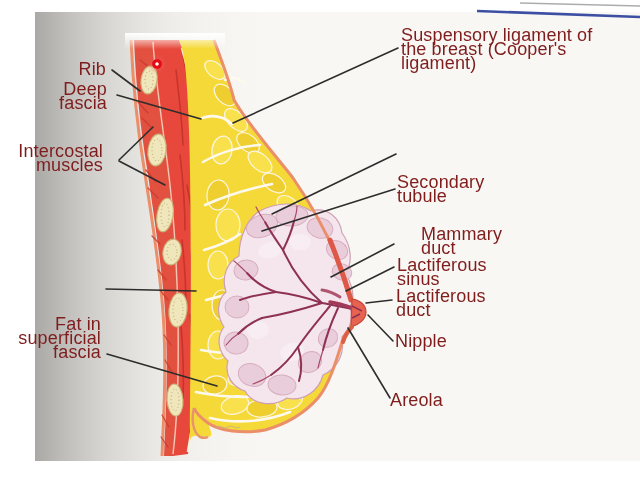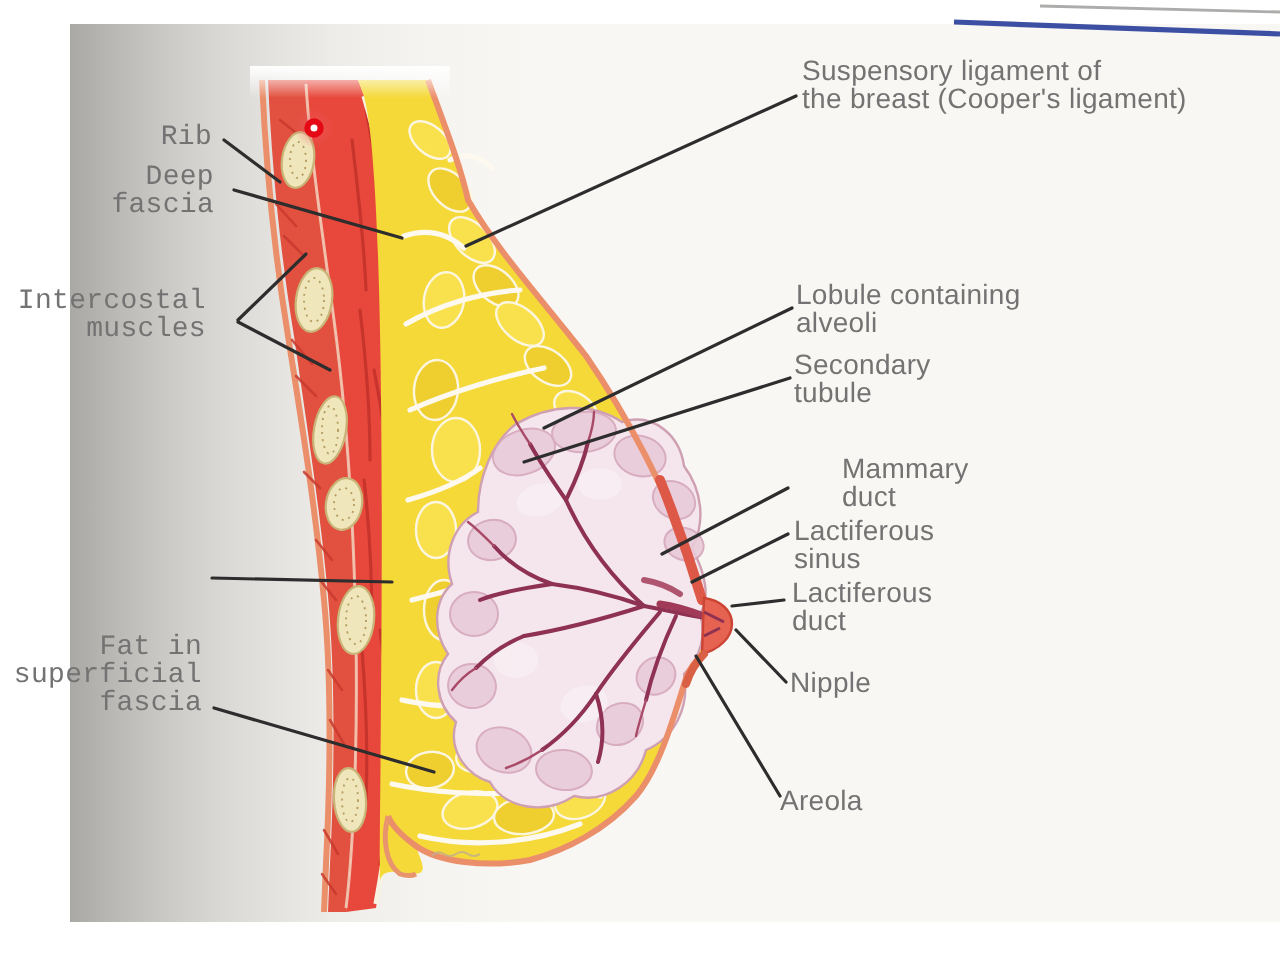--- a/index.html
+++ b/index.html
@@ -4,25 +4,25 @@
 <style>
   html,body { margin:0; padding:0; background:#ffffff; }
   #screen {
     position:relative; width:640px; height:480px; overflow:hidden;
     background:#ffffff; font-family:"Liberation Sans", sans-serif;
   }
   #artwork { position:absolute; left:0; top:0; }
   .label {
     position:absolute;
     font-family:"Liberation Sans", sans-serif;
-    font-size:14px; line-height:14px;
-    color:#737373; letter-spacing:0.15px;
+    font-size:18px; line-height:14px;
+    color:#7f1d1d; letter-spacing:0.15px;
     white-space:pre-line;
   }
-  .left-col  { text-align:right;font-family:Liberation Mono, monospace; }
+  .left-col  { text-align:right; }
   .right-col { text-align:left; }
 
   
   .muscle-fill   { fill:var(--c-muscle,#e8483b); }
   .intercostal-fill { fill:var(--c-intercostal,#e2503f); }
   .fat-fill      { fill:var(--c-fat,#f5d938); }
   .gland-fill    { fill:var(--c-gland,#f4e6ec); }
   .duct-stroke   { stroke:var(--c-duct,#8e3152); }
   .skin-stroke   { stroke:var(--c-skin,#eb8e6a); }
   .leader        { stroke:var(--c-leader,#2d2d2d); stroke-width:1.6; }
@@ -257,22 +257,20 @@
   <div class="label left-col" style="right:533px; top:82px;">Deep
 fascia</div>
   <div class="label left-col" style="right:537px; top:144px;">Intercostal
 muscles</div>
   <div class="label left-col" style="right:539px; top:317px;">Fat in
 superficial
 fascia</div>
 
   <div class="label right-col" style="left:401px; top:28px;">Suspensory ligament of
 the breast (Cooper's ligament)</div>
-  <div class="label right-col" style="left:398px; top:140px;">Lobule containing
-alveoli</div>
   <div class="label right-col" style="left:397px; top:175px;">Secondary
 tubule</div>
   <div class="label right-col" style="left:398px; top:227px;margin-left:23px;">Mammary
 duct</div>
   <div class="label right-col" style="left:397px; top:258px;">Lactiferous
 sinus</div>
   <div class="label right-col" style="left:396px; top:289px;">Lactiferous
 duct</div>
   <div class="label right-col" style="left:395px; top:334px;">Nipple</div>
   <div class="label right-col" style="left:390px; top:393px;">Areola</div>

